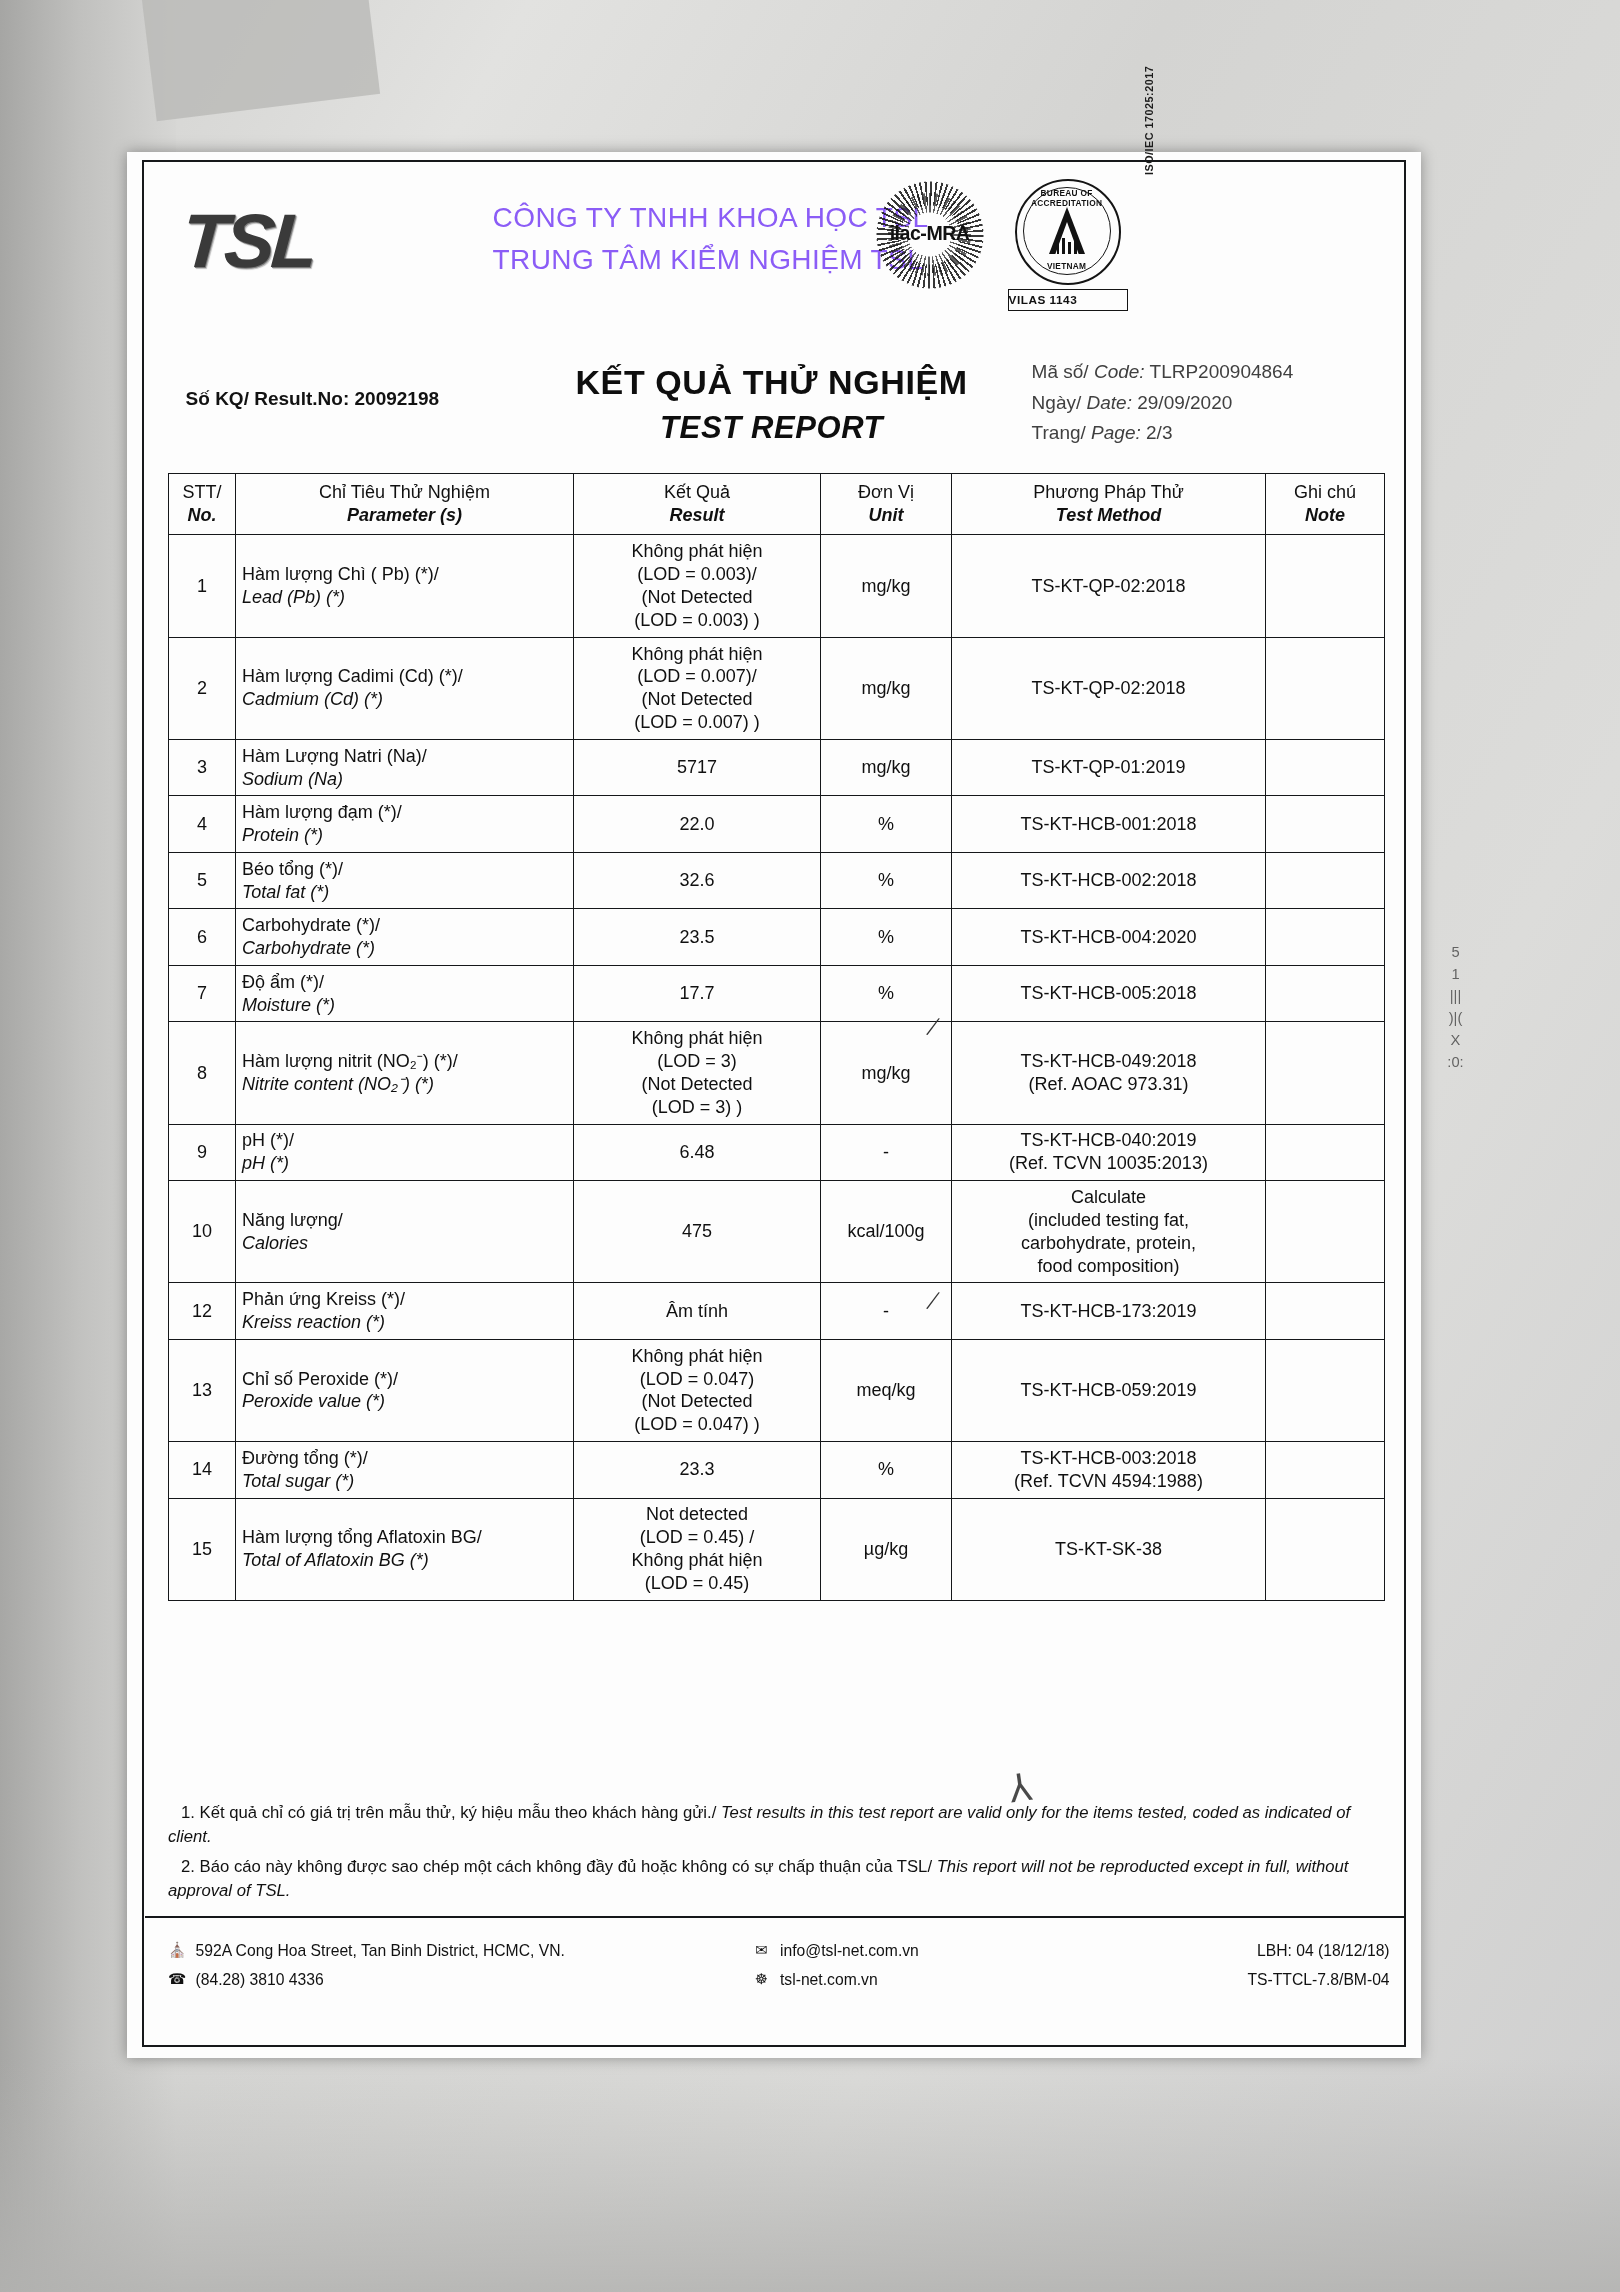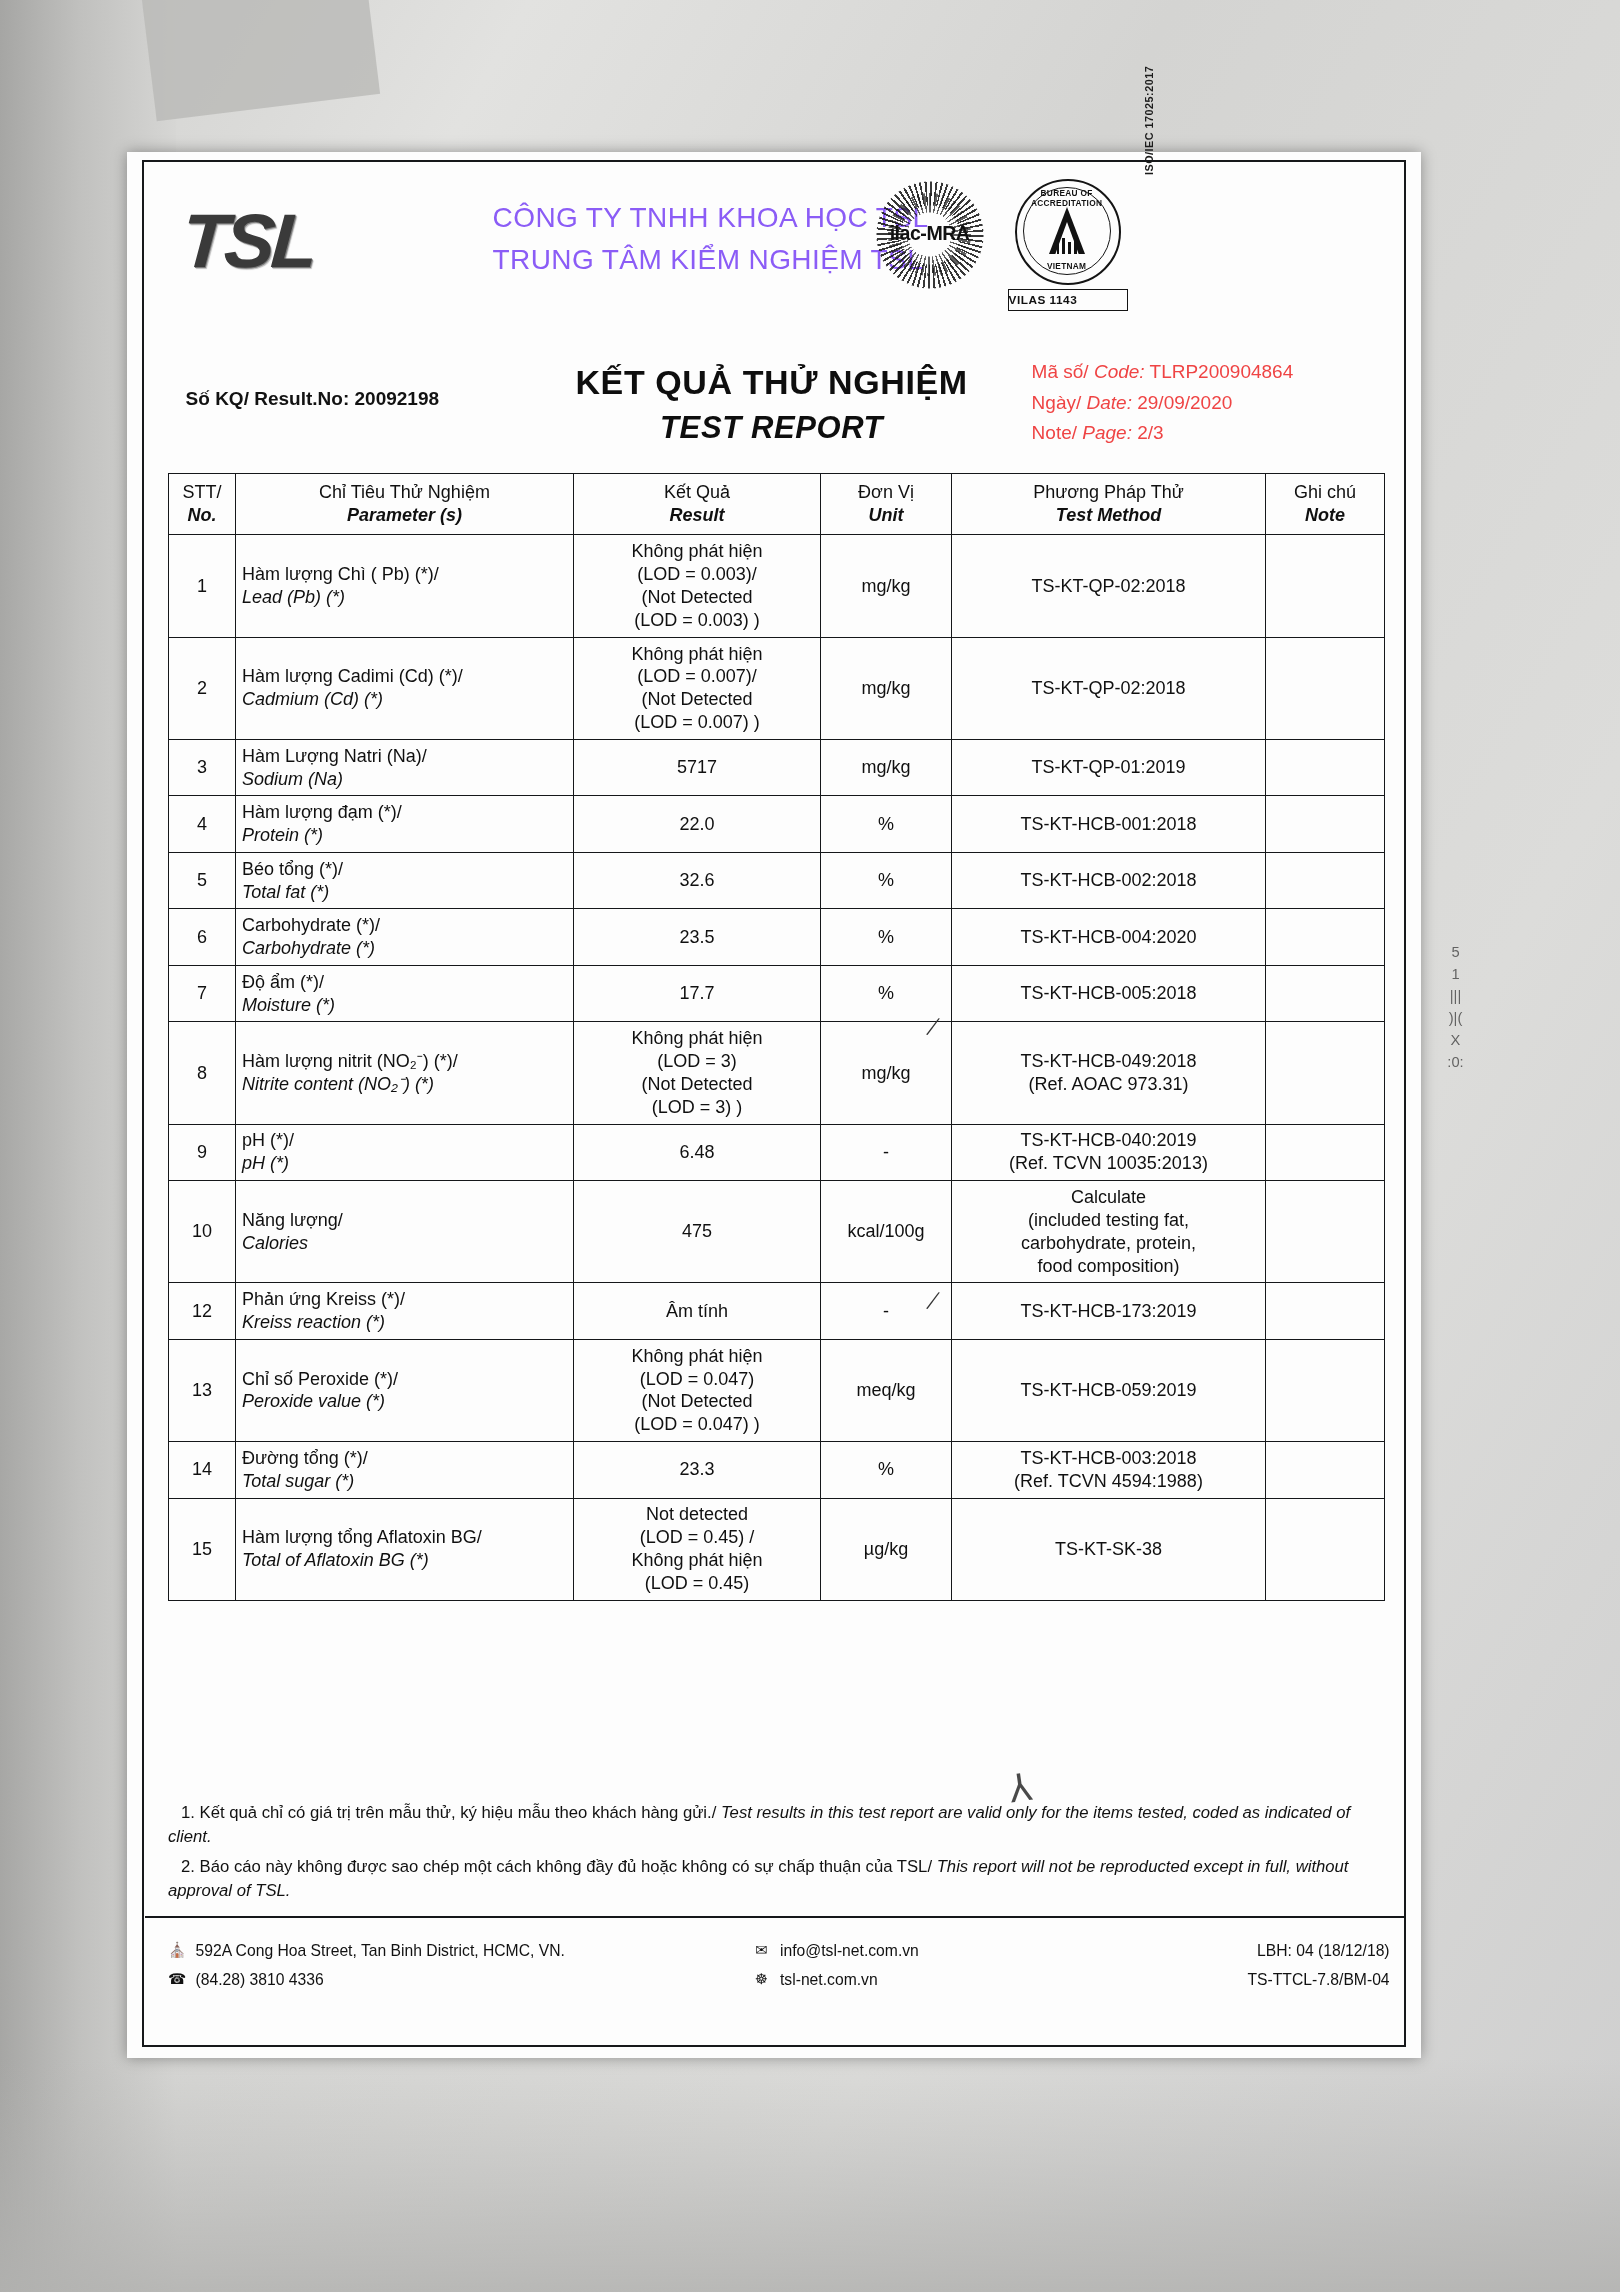--- a/index.html
+++ b/index.html
@@ -250,21 +250,21 @@
     color: #0e0e0e;
     letter-spacing: 0.6px;
   }
   #meta-block {
     position: absolute;
     left: 887px; top: 3.9px;
     width: 363px;
   }
   .meta-line {
     font-size: 19px;
-    color: #ef4444;
+    color: #404040;
     line-height: 1.62;
     white-space: nowrap;
   }
   .meta-line .lbl-vi { font-weight: 400; }
   .meta-line .lbl-en { font-style: italic; }
 
   
   #results-table {
     position: absolute;
     left: 41px; top: 321px;
@@ -441,21 +441,21 @@
         <span class="lbl-vi">Mã số/</span>
         <span class="lbl-en">Code:</span>
         <span>TLRP200904864</span>
       </div>
       <div class="meta-line">
         <span class="lbl-vi">Ngày/</span>
         <span class="lbl-en">Date:</span>
         <span>29/09/2020</span>
       </div>
       <div class="meta-line">
-        <span class="lbl-vi">Note/</span>
+        <span class="lbl-vi">Trang/</span>
         <span class="lbl-en">Page:</span>
         <span>2/3</span>
       </div>
     </div>
   </div>
 
   <table id="results-table">
     <colgroup>
       <col class="col-no">
         <col class="col-param">

